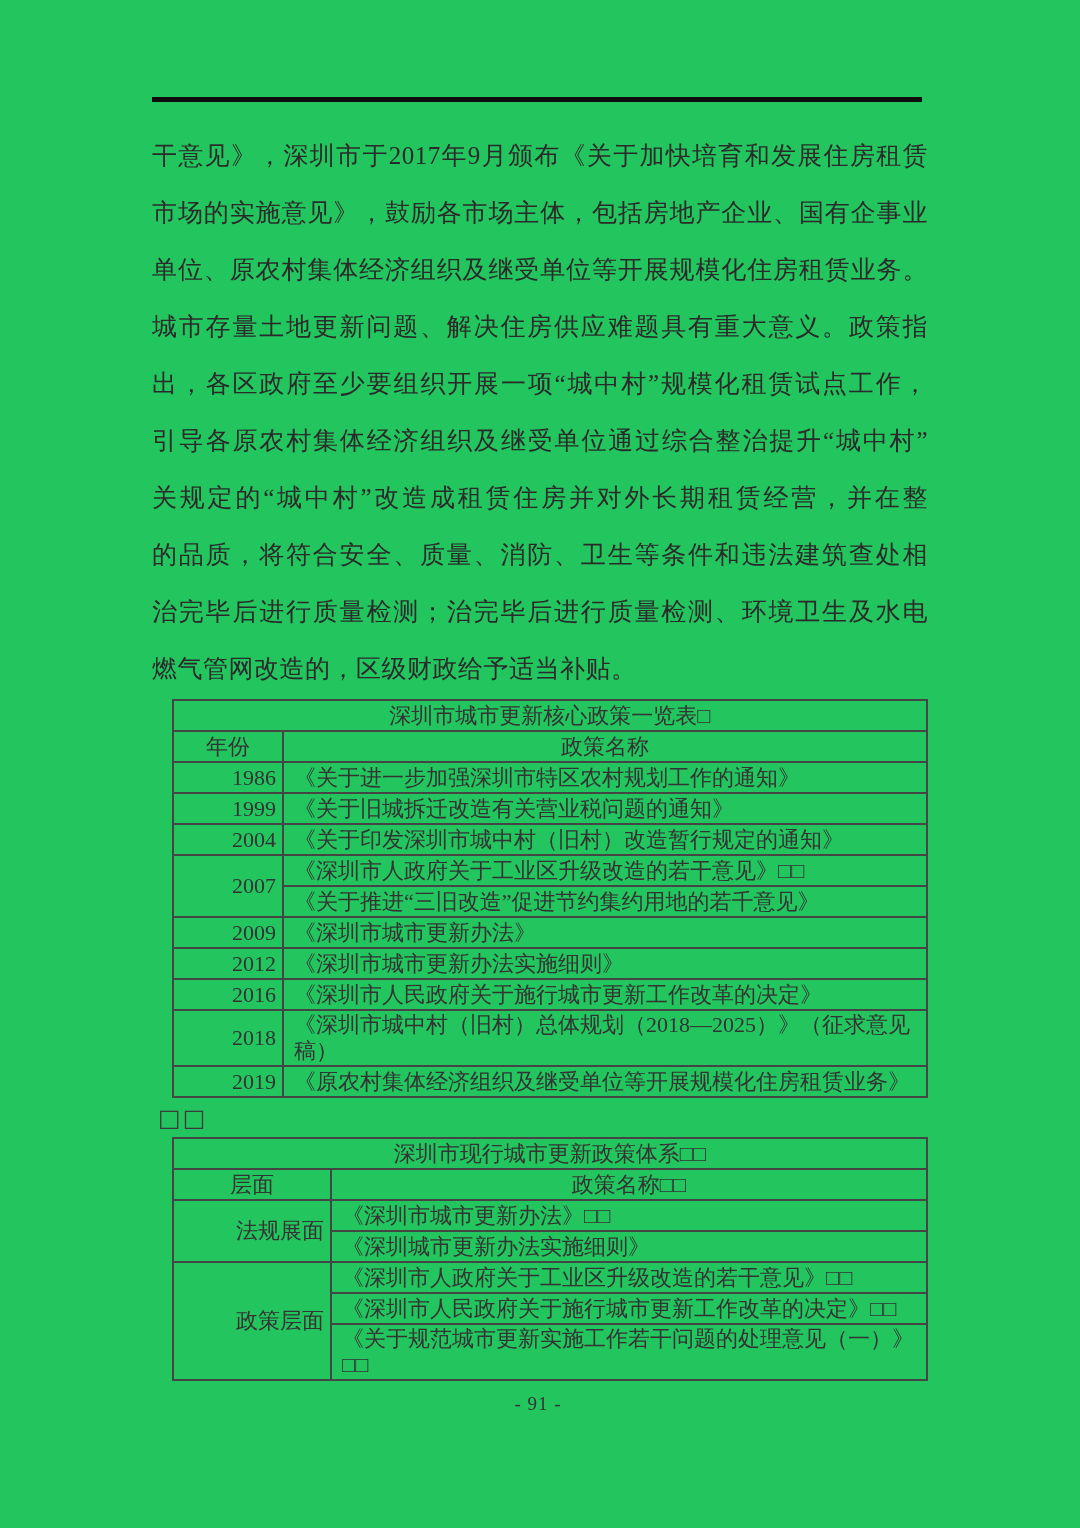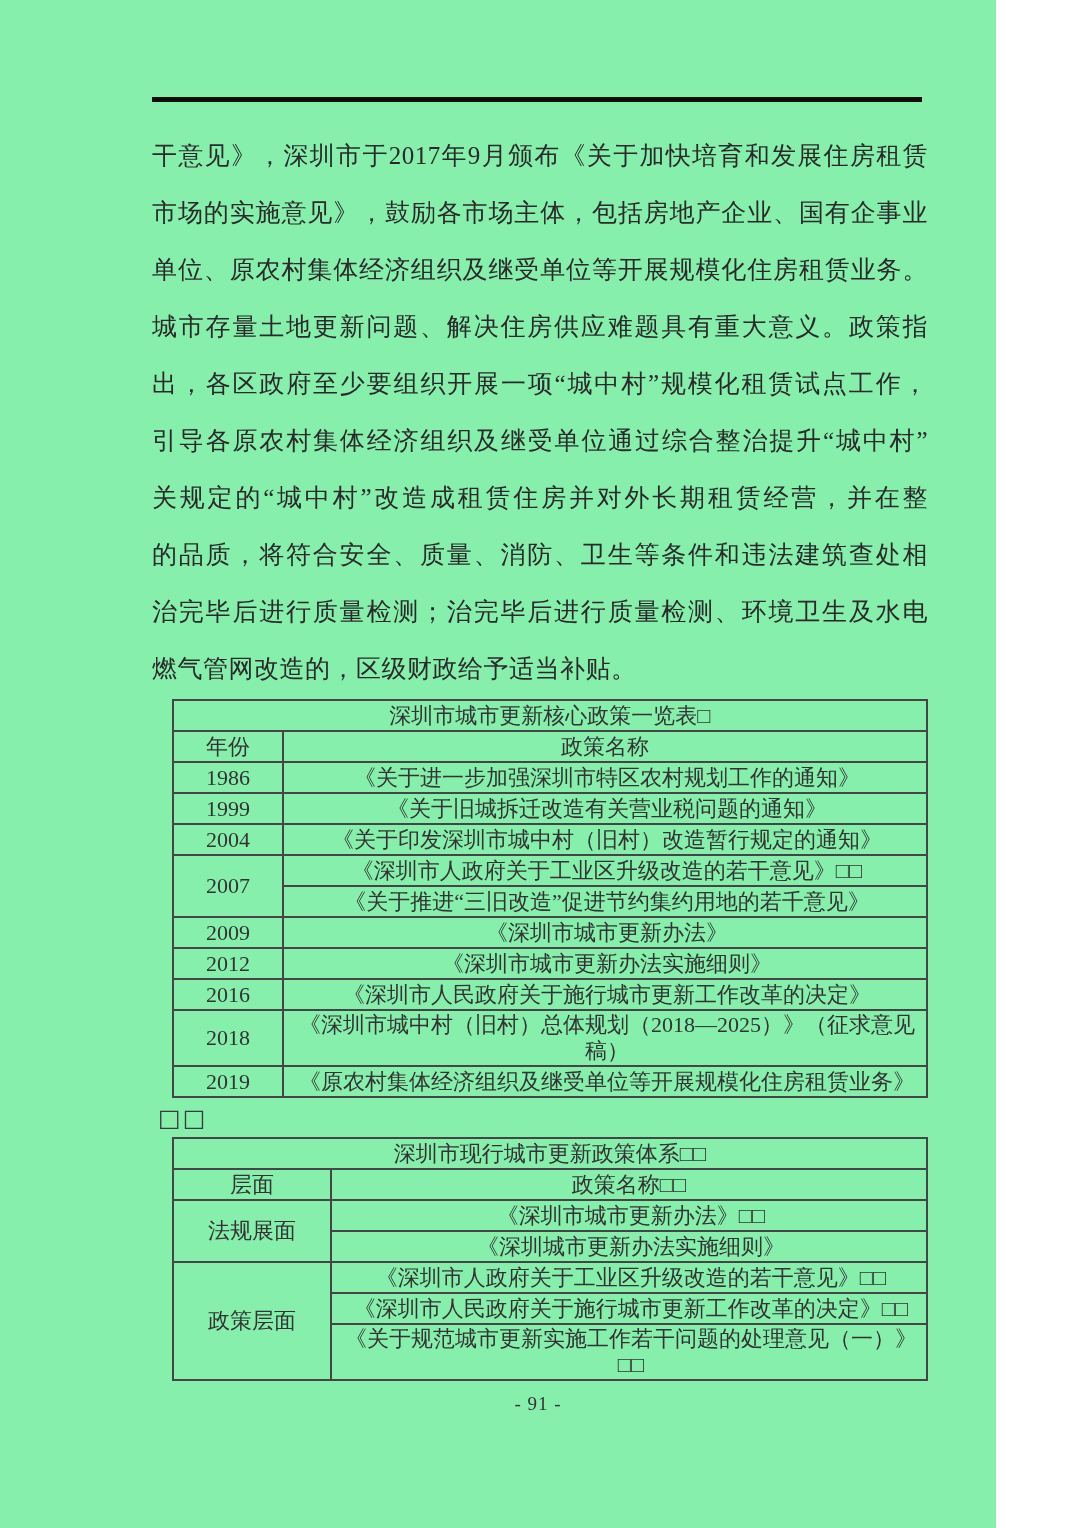--- a/index.html
+++ b/index.html
@@ -5,23 +5,23 @@
   html, body {
     margin: 0;
     padding: 0;
     background: #ffffff;
     width: 1080px;
     height: 1528px;
     overflow: hidden;
   }
   .page {
     position: relative;
-    width: 996px;
+    width: 1080px;
     height: 1528px;
-    background: #86efac;
+    background: #22c55e;
     font-family: "Liberation Serif", "DejaVu Serif", serif;
     color: #262626;
   }
   .content {
     position: absolute;
     left: 152px;
     top: 0;
     width: 776px;
   }
   .header-rule {
@@ -62,25 +62,25 @@
     line-height: 26px;
     padding: 1px 6px;
     overflow: hidden;
   }
   .doc-table td.title-cell,
   .doc-table td.header-cell {
     text-align: center;
   }
   .doc-table td.year-cell,
   .doc-table td.level-cell {
-    text-align: center;
+    text-align: right;
     border-radius: 10px;
   }
   .doc-table td.policy-cell {
-    text-align: center;
+    text-align: left;
     padding-left: 10px;
   }
   .t1 col.c-year { width: 110px; }
   .t2 col.c-level { width: 158px; }
   .squares-line {
     margin-top: 7px;
     margin-bottom: 6px;
     margin-left: 6px;
     font-size: 24px;
     line-height: 26px;

